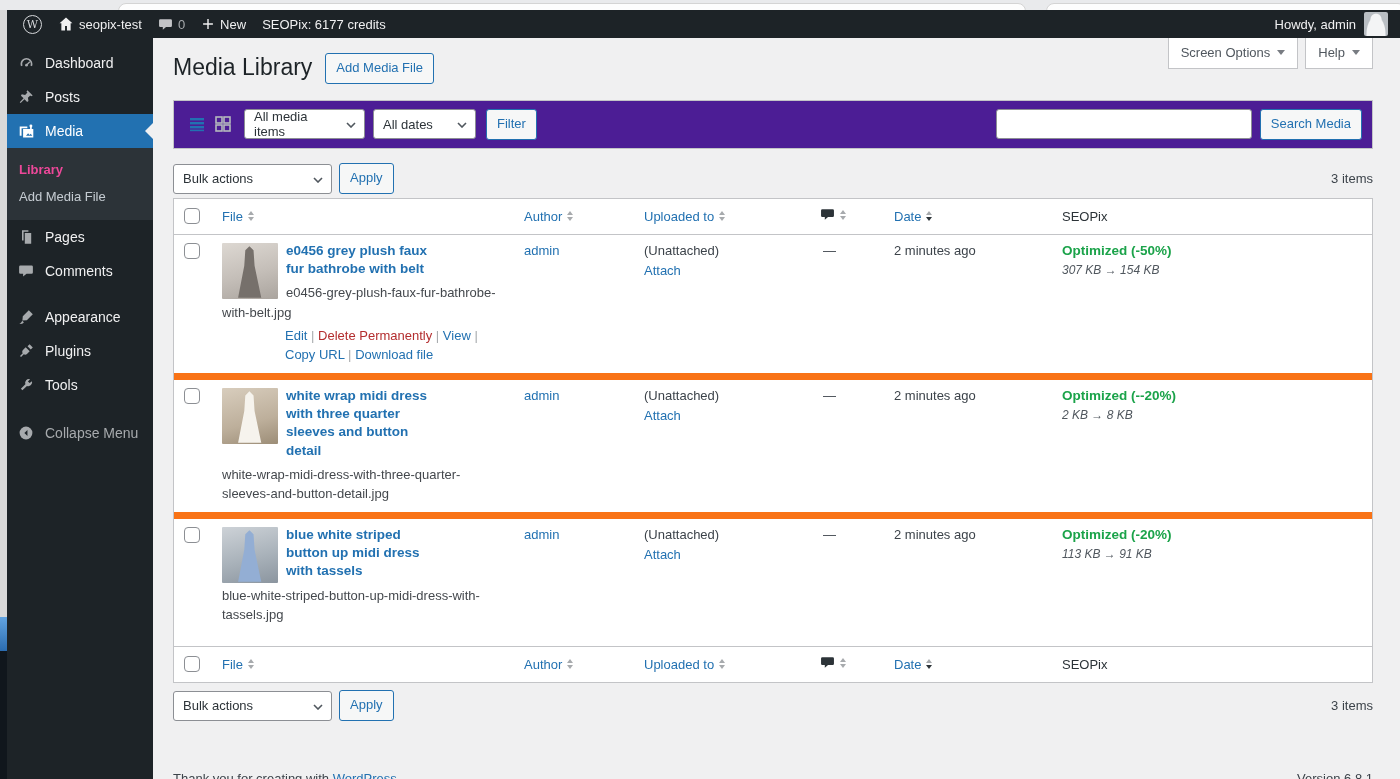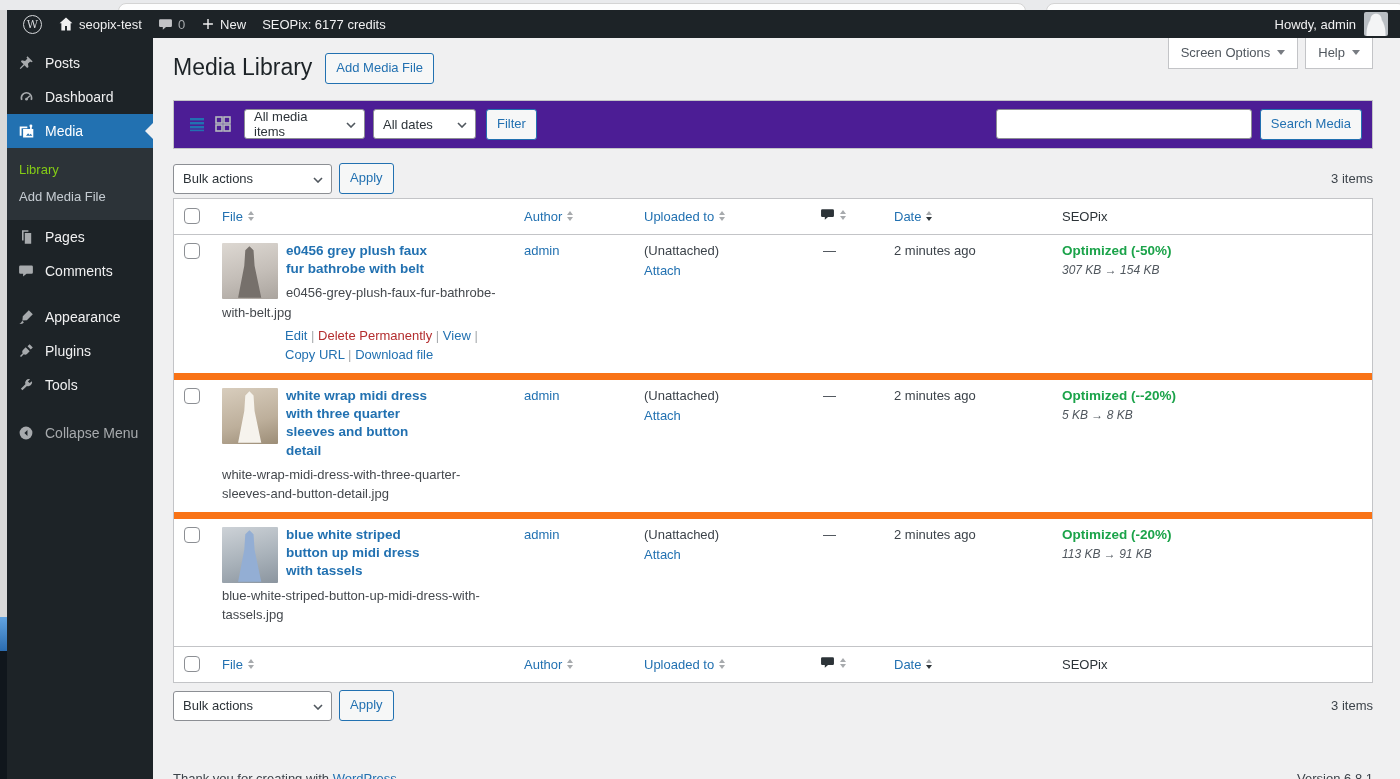--- a/index.html
+++ b/index.html
@@ -27,21 +27,21 @@
 
   
   .sidebar { position:absolute; top:38px; left:7px; width:146px; height:741px; background:#1d2327; padding-top:8px; color:#f0f0f1; }
   .menu-item { height:34px; display:flex; align-items:center; gap:9px; padding-left:9px; font-size:14px; cursor:pointer; }
   .menu-item .mi-icon { width:20px; display:flex; justify-content:center; color:#a7aaad; }
   .menu-item.active { background:#2271b1; color:#fff; position:relative; }
   .menu-item.active .mi-icon { color:#fff; }
   .menu-item.active::after { content:""; position:absolute; right:0; top:50%; margin-top:-8px; border:8px solid rgba(0,0,0,0); border-right-color:#f0f0f1; }
   .submenu { background:#2c3338; padding:8px 0 10px; }
   .sub-item { padding:6px 0 6px 12px; font-size:13px; color:rgba(240,246,252,.78); cursor:pointer; }
-  .sub-item.current { color:#84cc16; font-weight:400; }
+  .sub-item.current { color:#ec4899; font-weight:700; }
   .menu-gap { height:12px; }
   .collapse-wrap { margin-top:14px; }
   .collapse-wrap .menu-item { color:#a7aaad; }
 
   
   .content { position:absolute; top:38px; left:153px; width:1247px; height:741px; background:#f0f0f1; overflow:hidden; }
   .screen-tabs { position:absolute; top:0; right:27px; display:flex; gap:7px; z-index:2; }
   .screen-tab { background:#fff; border:1px solid #c3c4c7; border-top:none; padding:7px 12px 8px; font-size:13px; color:#50575e; display:flex; align-items:center; gap:7px; cursor:pointer; }
   .tri-down { width:0; height:0; border-left:4px solid rgba(0,0,0,0); border-right:4px solid rgba(0,0,0,0); border-top:5px solid #787c82; }
 
@@ -153,35 +153,35 @@
   </div>
   <div class="ab-right">
     <span>Howdy, admin</span>
     <span class="avatar"></span>
   </div>
 </div>
 
 <div class="sidebar">
   <div class="menu-item">
     <span class="mi-icon">
-        <svg width="16" height="16" viewBox="0 0 20 20" fill="currentColor">
-          <path d="M11.8 1.6l6.6 6.6-1.9 1-1.2-1.2-2.9 2.9.7 4.2-1.7 1-3.3-3.3-4.8 4.8-1.1-1.1 4.8-4.8L3.7 8.4l1-1.7 4.2.7 2.9-2.9-1.2-1.2z"></path>
-        </svg>
-      </span>
-    <span>Posts</span>
-  </div>
-  <div class="menu-item">
-    <span class="mi-icon">
         <svg width="17" height="17" viewBox="0 0 20 20" fill="currentColor">
           <path d="M10 3.5a7 7 0 0 1 7 7 7 7 0 0 1-.5 2.6l-1.9-.8a5 5 0 1 0-9.2 0l-1.9.8A7 7 0 0 1 10 3.5z"></path>
           <path d="M9.2 11.5l4.2-4.1 1.1 1.1-4.2 4.1z"></path>
           <circle cx="10" cy="12" r="1.6"></circle>
         </svg>
       </span>
     <span>Dashboard</span>
+  </div>
+  <div class="menu-item">
+    <span class="mi-icon">
+        <svg width="16" height="16" viewBox="0 0 20 20" fill="currentColor">
+          <path d="M11.8 1.6l6.6 6.6-1.9 1-1.2-1.2-2.9 2.9.7 4.2-1.7 1-3.3-3.3-4.8 4.8-1.1-1.1 4.8-4.8L3.7 8.4l1-1.7 4.2.7 2.9-2.9-1.2-1.2z"></path>
+        </svg>
+      </span>
+    <span>Posts</span>
   </div>
   <div class="menu-item active">
     <span class="mi-icon">
         <svg width="17" height="17" viewBox="0 0 20 20" fill="currentColor">
           <path d="M2 4h9v2.2H4.2V15H2zM6 7h12v10H6zm3.4 8.1l2.5-3 1.7 2 1.3-1.5 2 2.5H8.3z" fill-rule="evenodd"></path>
           <circle cx="15.2" cy="3.6" r="1.7"></circle>
           <path d="M14.2 3.6h2V7h-2z"></path>
         </svg>
       </span>
     <span>Media</span>
@@ -407,21 +407,21 @@
           </td>
           <td><a class="cell-link">admin</a></td>
           <td>
             <div class="uploaded-state">(Unattached)</div>
             <div class="attach-line"><a class="cell-link">Attach</a></div>
           </td>
           <td><span class="dash">—</span></td>
           <td><span>2 minutes ago</span></td>
           <td>
             <div class="seo-status">Optimized (--20%)</div>
-            <div class="seo-sizes">5 KB → 8 KB</div>
+            <div class="seo-sizes">2 KB → 8 KB</div>
           </td>
         </tr>
         <tr>
           <td><input type="checkbox" style=""></td>
           <td>
             <div class="thumb thumb-3">
                 <div class="fig"></div>
               </div>
             <a class="file-title">blue white striped button up midi dress with tassels</a>
             <p class="filename">blue-white-striped-button-up-midi-dress-with-tassels.jpg</p>

